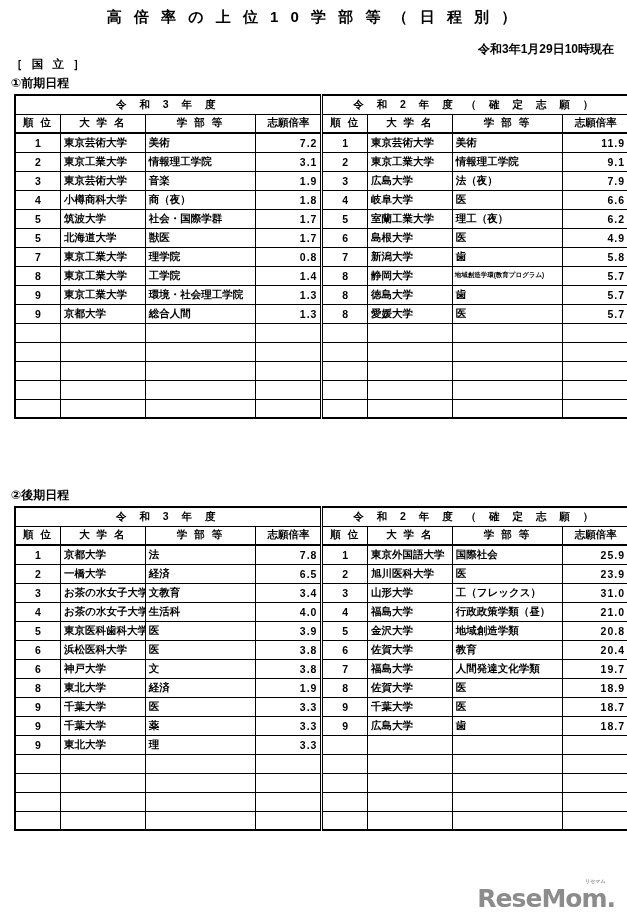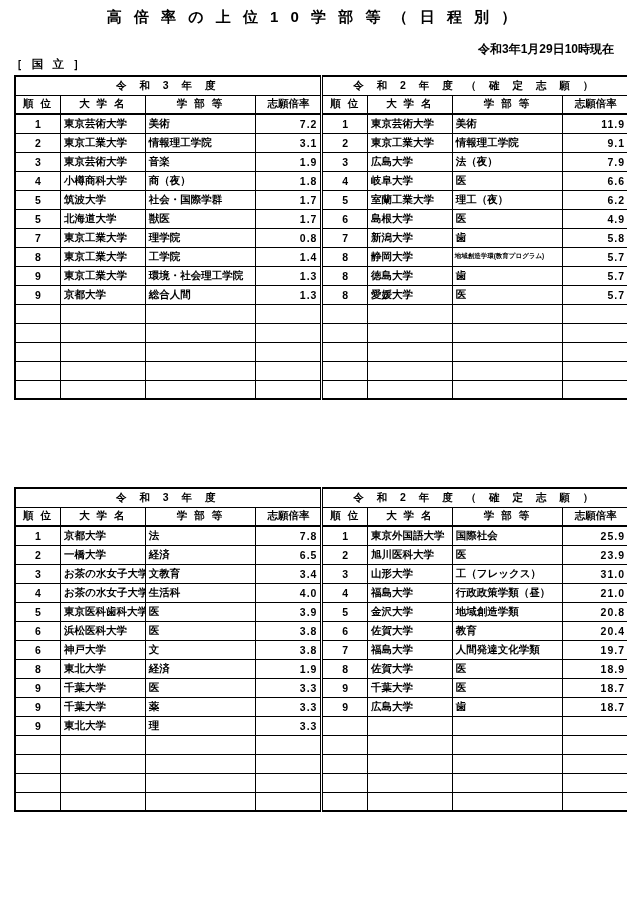--- a/index.html
+++ b/index.html
@@ -172,20 +172,21 @@
 
 <div class="page">
 
   <div class="doc-title">高 倍 率 の 上 位 1 0 学 部 等 （ 日 程 別 ）</div>
 
   <div class="timestamp">令和3年1月29日10時現在</div>
 
   <div class="category-label">［ 国 立 ］</div>
 
   <div class="section-block" id="section-zenki">
+    <div class="section-label">①前期日程</div>
     <table class="rank-table">
       <colgroup>
         <col class="w-rank">
           <col class="w-univ">
           <col class="w-fac">
           <col class="w-ratio">
         <col class="w-rank">
           <col class="w-univ">
           <col class="w-fac">
           <col class="w-ratio">
@@ -355,20 +356,21 @@
             <td class="c-rank"></td>
             <td class="c-univ"></td>
             <td class="c-fac"></td>
             <td class="c-ratio"></td>
           </tr>
         </tbody>
     </table>
   </div>
 
   <div class="section-block" id="section-kouki">
+    <div class="section-label">②後期日程</div>
     <table class="rank-table">
       <colgroup>
         <col class="w-rank">
           <col class="w-univ">
           <col class="w-fac">
           <col class="w-ratio">
         <col class="w-rank">
           <col class="w-univ">
           <col class="w-fac">
           <col class="w-ratio">
@@ -537,14 +539,17 @@
             <td class="c-ratio sep-left"></td>
             <td class="c-rank"></td>
             <td class="c-univ"></td>
             <td class="c-fac"></td>
             <td class="c-ratio"></td>
           </tr>
         </tbody>
     </table>
   </div>
 
+  <div class="logo">
+    <span>Rese</span><span class="ruby-wrap"><span class="ruby">リセマム</span><span>Mom</span></span><span>.</span>
+  </div>
 
 </div>
 
 </body></html>

